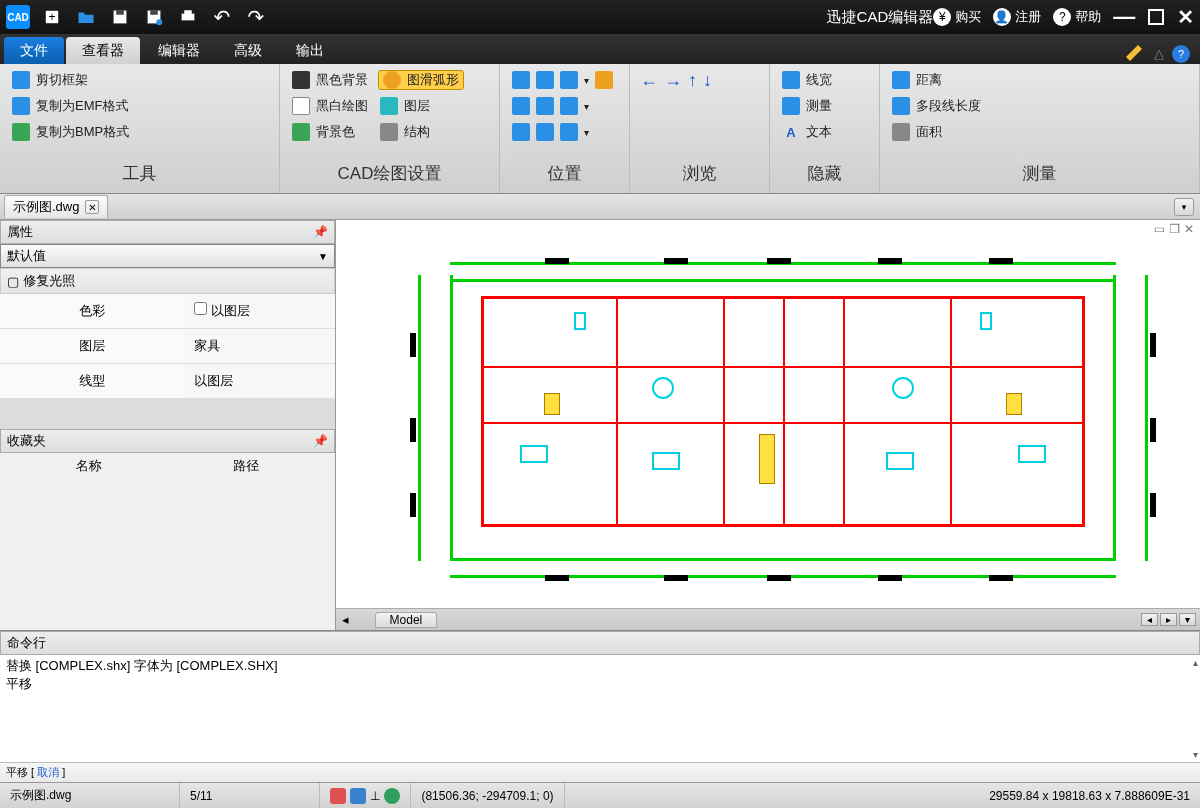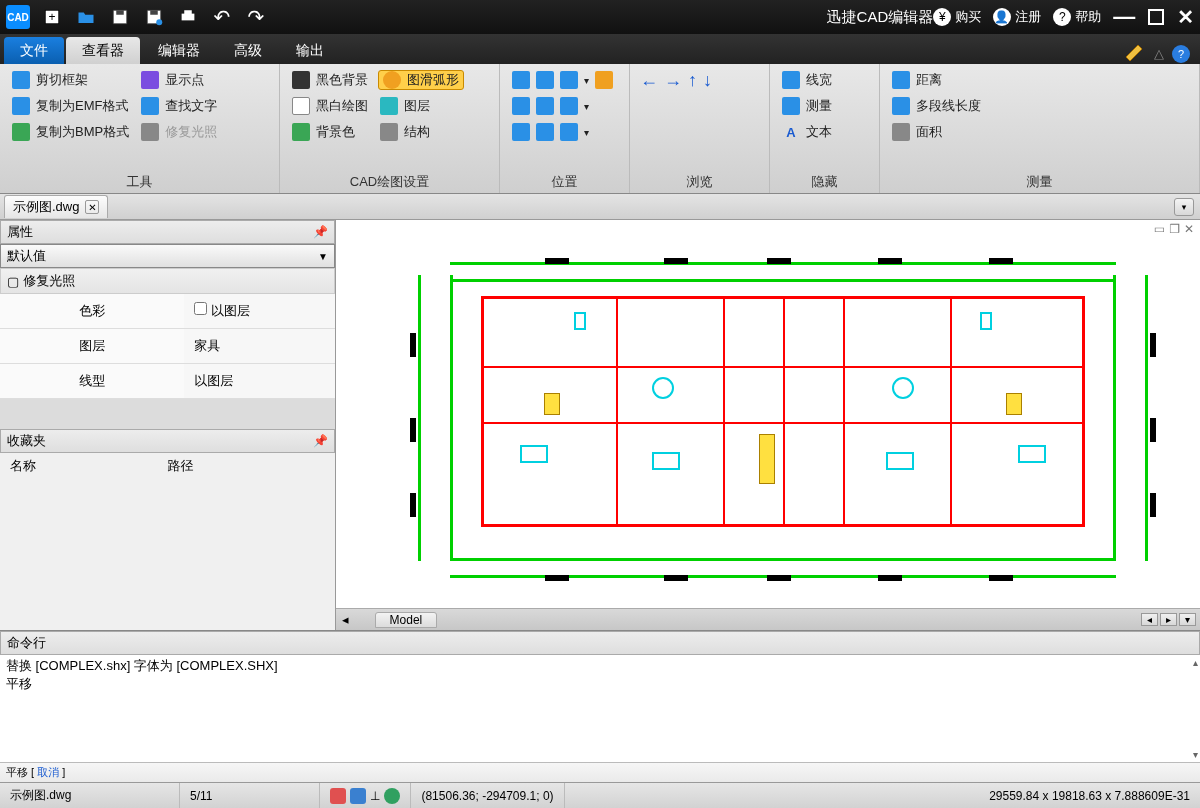--- a/index.html
+++ b/index.html
@@ -20,21 +20,21 @@
 .menubar .right { margin-left:auto; display:flex; align-items:center; gap:8px; padding-right:10px; }
 .help-circle { width:18px; height:18px; border-radius:50%; background:#2a7de0; color:#fff; display:flex; align-items:center; justify-content:center; font-size:11px; }
 
 .ribbon { height: 130px; background: linear-gradient(#e8e8e8,#cfcfcf); border-bottom:1px solid #888; display:flex; }
 .ribbon-group { border-right:1px solid #bbb; display:flex; flex-direction:column; padding: 4px 10px 0; }
 .ribbon-group .body { flex:1; display:flex; gap:8px; }
 .ribbon-group .col { display:flex; flex-direction:column; gap:6px; padding-top:2px;text-align:center; }
 .ribbon-group .item { display:flex; align-items:center; gap:6px; font-size:13px; color:#222; white-space:nowrap; padding:1px 2px; }
 .ribbon-group .item.hilite { background:#ffcf4a; border:1px solid #c98a00; border-radius:3px; padding:0 4px; }
 .ribbon-group .item.dim { color:#999; }
-.ribbon-group .label { text-align:center; font-size:13px; color:#333; padding:2px 0 2px; }
+.ribbon-group .label { text-align:center; font-size:17px; color:#333; padding:2px 0 8px; }
 .ribbon .ricon { width:18px; height:18px; display:inline-block; border-radius:2px; }
 .ic-blue { background:#2a90e6; }
 .ic-green { background:#3aa655; }
 .ic-orange { background:#f0a020; }
 .ic-dark { background:#333; }
 .ic-gray { background:#888; }
 .ic-purple { background:#7a4de0; }
 .ic-cyan { background:#2ab8c0; }
 .ribbon .nav-set { display:flex; gap:6px; }
 .ribbon .nav-set .arrow { color:#1a5bd0; font-size:18px; }
@@ -50,21 +50,21 @@
 .panel-head .pin { margin-left:auto; font-size:12px; }
 .dropdown { border:1px solid #888; background:linear-gradient(#fafafa,#e0e0e0); padding:2px 6px; display:flex; align-items:center; font-size:13px; }
 .dropdown .dd-arrow{ margin-left:auto; font-size:10px;}
 .prop-grid { background:#f7f7f7; font-size:13px; }
 .prop-grid .section { background:linear-gradient(#f0f0f0,#e4e4e4); padding:3px 6px; border:1px solid #ccc; display:flex; align-items:center; gap:4px;}
 .prop-grid .row { display:flex; border-bottom:1px solid #ddd; }
 .prop-grid .cell { padding:8px 10px; }
 .prop-grid .cell.k { width: 55%; text-align:center; background:#fafafa; }
 .prop-grid .cell.v { width: 45%; }
 .fav { flex:1; background:#f0f0f0; }
-.fav .cols { display:flex; font-size:13px; padding:4px 10px; }
+.fav .cols { display:flex; font-size:13px; padding:4px 10px;text-align:center; }
 .fav .cols div { flex:1; }
 
 .canvas-wrap { flex:1; display:flex; flex-direction:column; background:#fff; position:relative;}
 .canvas-toolbar { display:flex; justify-content:flex-end; gap:4px; padding:2px 6px; color:#777; font-size:12px; }
 .canvas { flex:1; background:#fff; position:relative; }
 .floorplan { position:absolute; left:50px; top:10px; right:20px; bottom:20px; }
 .dim-h { position:absolute; left:8%; right:8%; height:3px; background:#00d000; }
 .dim-v { position:absolute; top:8%; bottom:8%; width:3px; background:#00d000; }
 .outer-wall { position:absolute; left:12%; right:12%; top:14%; bottom:18%; border:3px solid #f00; }
 .inner-h { position:absolute; height:2px; background:#f00; }
@@ -180,34 +180,20 @@
             <span class="ricon ic-blue"></span>
             <span>剪切框架</span>
           </div>
         <div class="item">
             <span class="ricon ic-blue"></span>
             <span>复制为EMF格式</span>
           </div>
         <div class="item">
             <span class="ricon ic-green"></span>
             <span>复制为BMP格式</span>
-          </div>
-      </div>
-      <div class="col">
-        <div class="item">
-            <span class="ricon ic-purple"></span>
-            <span>显示点</span>
-          </div>
-        <div class="item">
-            <span class="ricon ic-blue"></span>
-            <span>查找文字</span>
-          </div>
-        <div class="item dim">
-            <span class="ricon ic-gray"></span>
-            <span>修复光照</span>
           </div>
       </div>
     </div>
     <div class="label">工具</div>
   </div>
 
   <div class="ribbon-group" style="min-width:220px">
     <div class="body">
       <div class="col">
         <div class="item">

